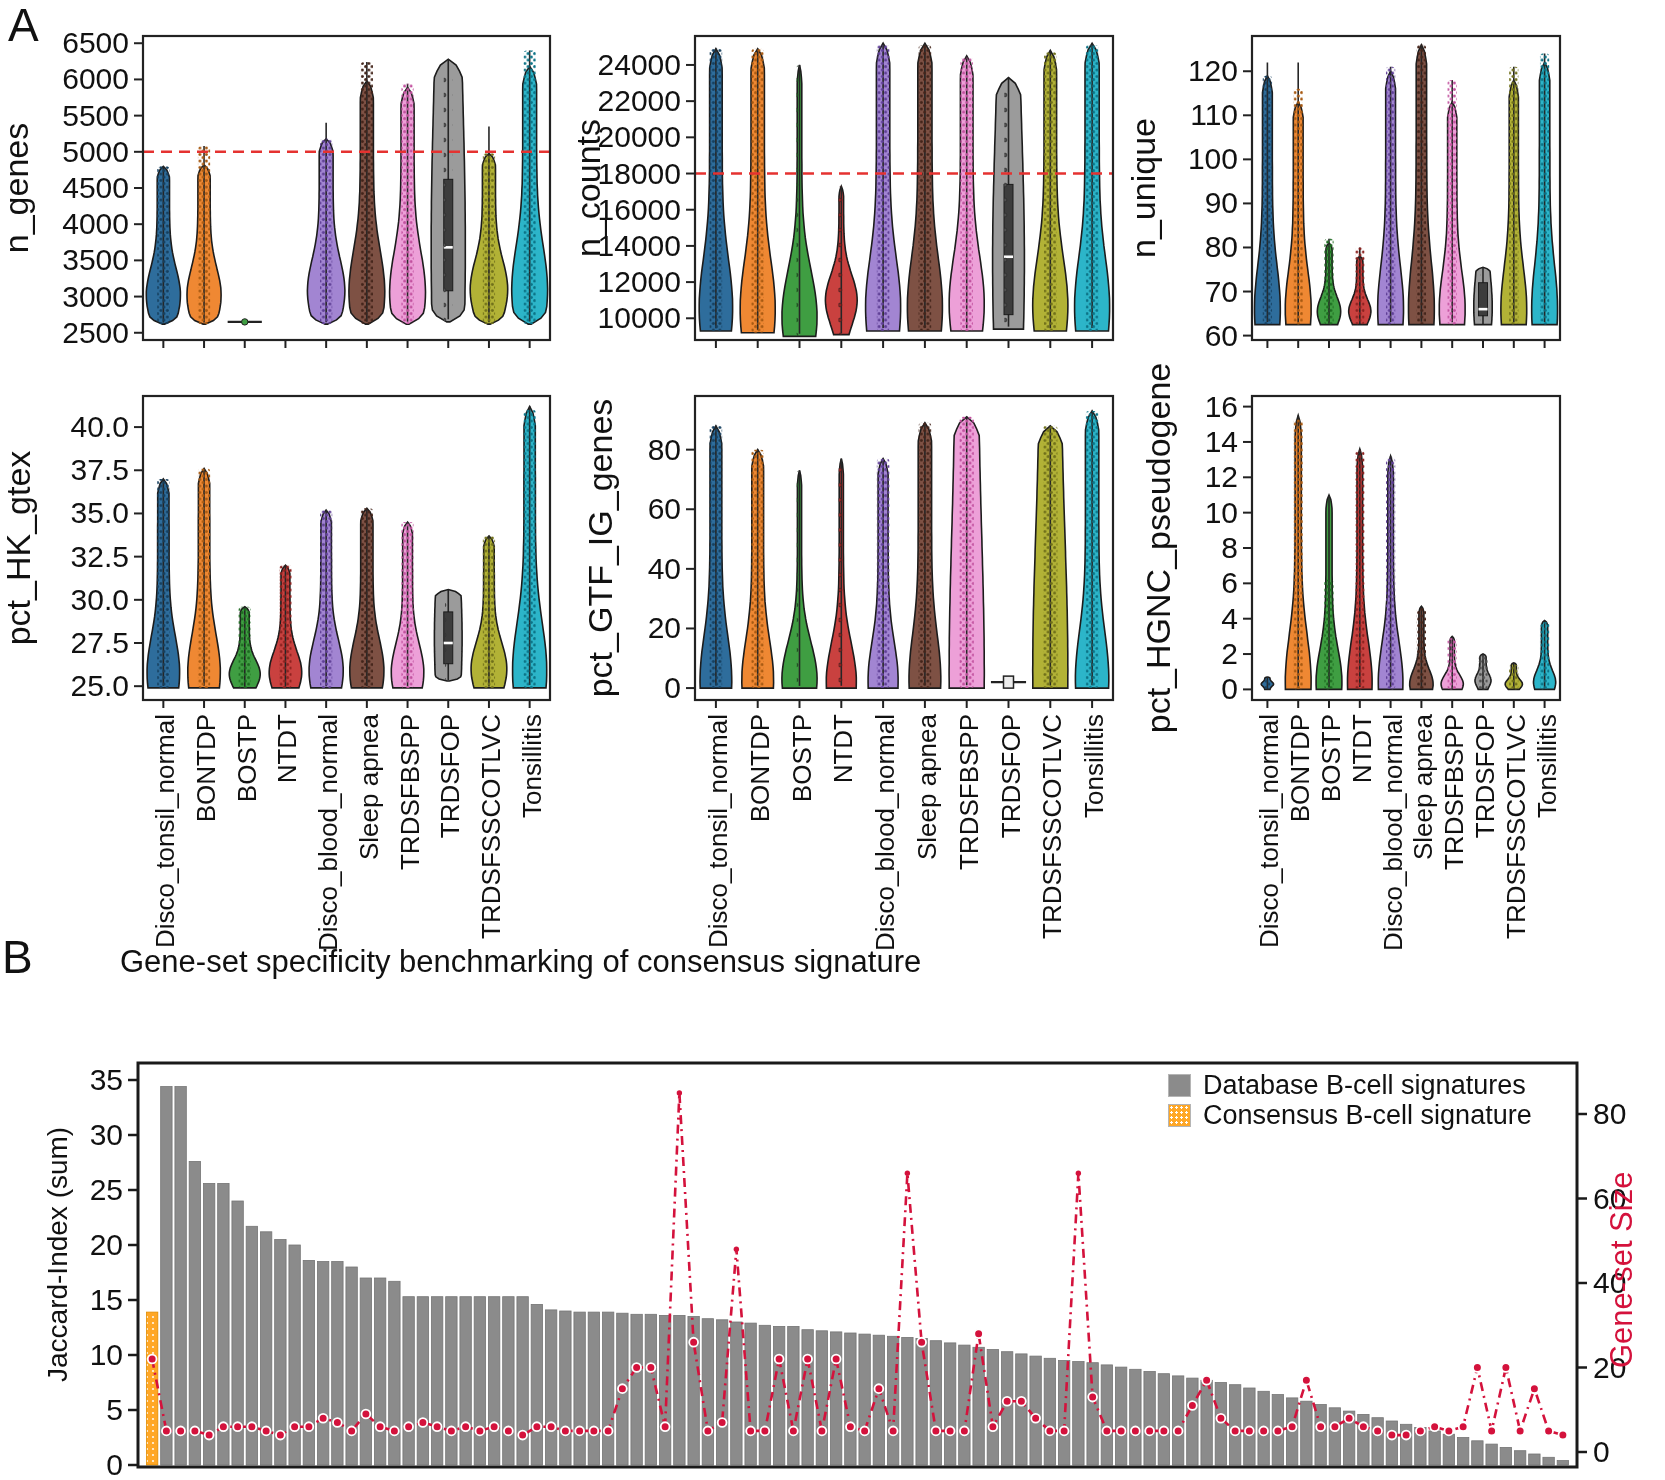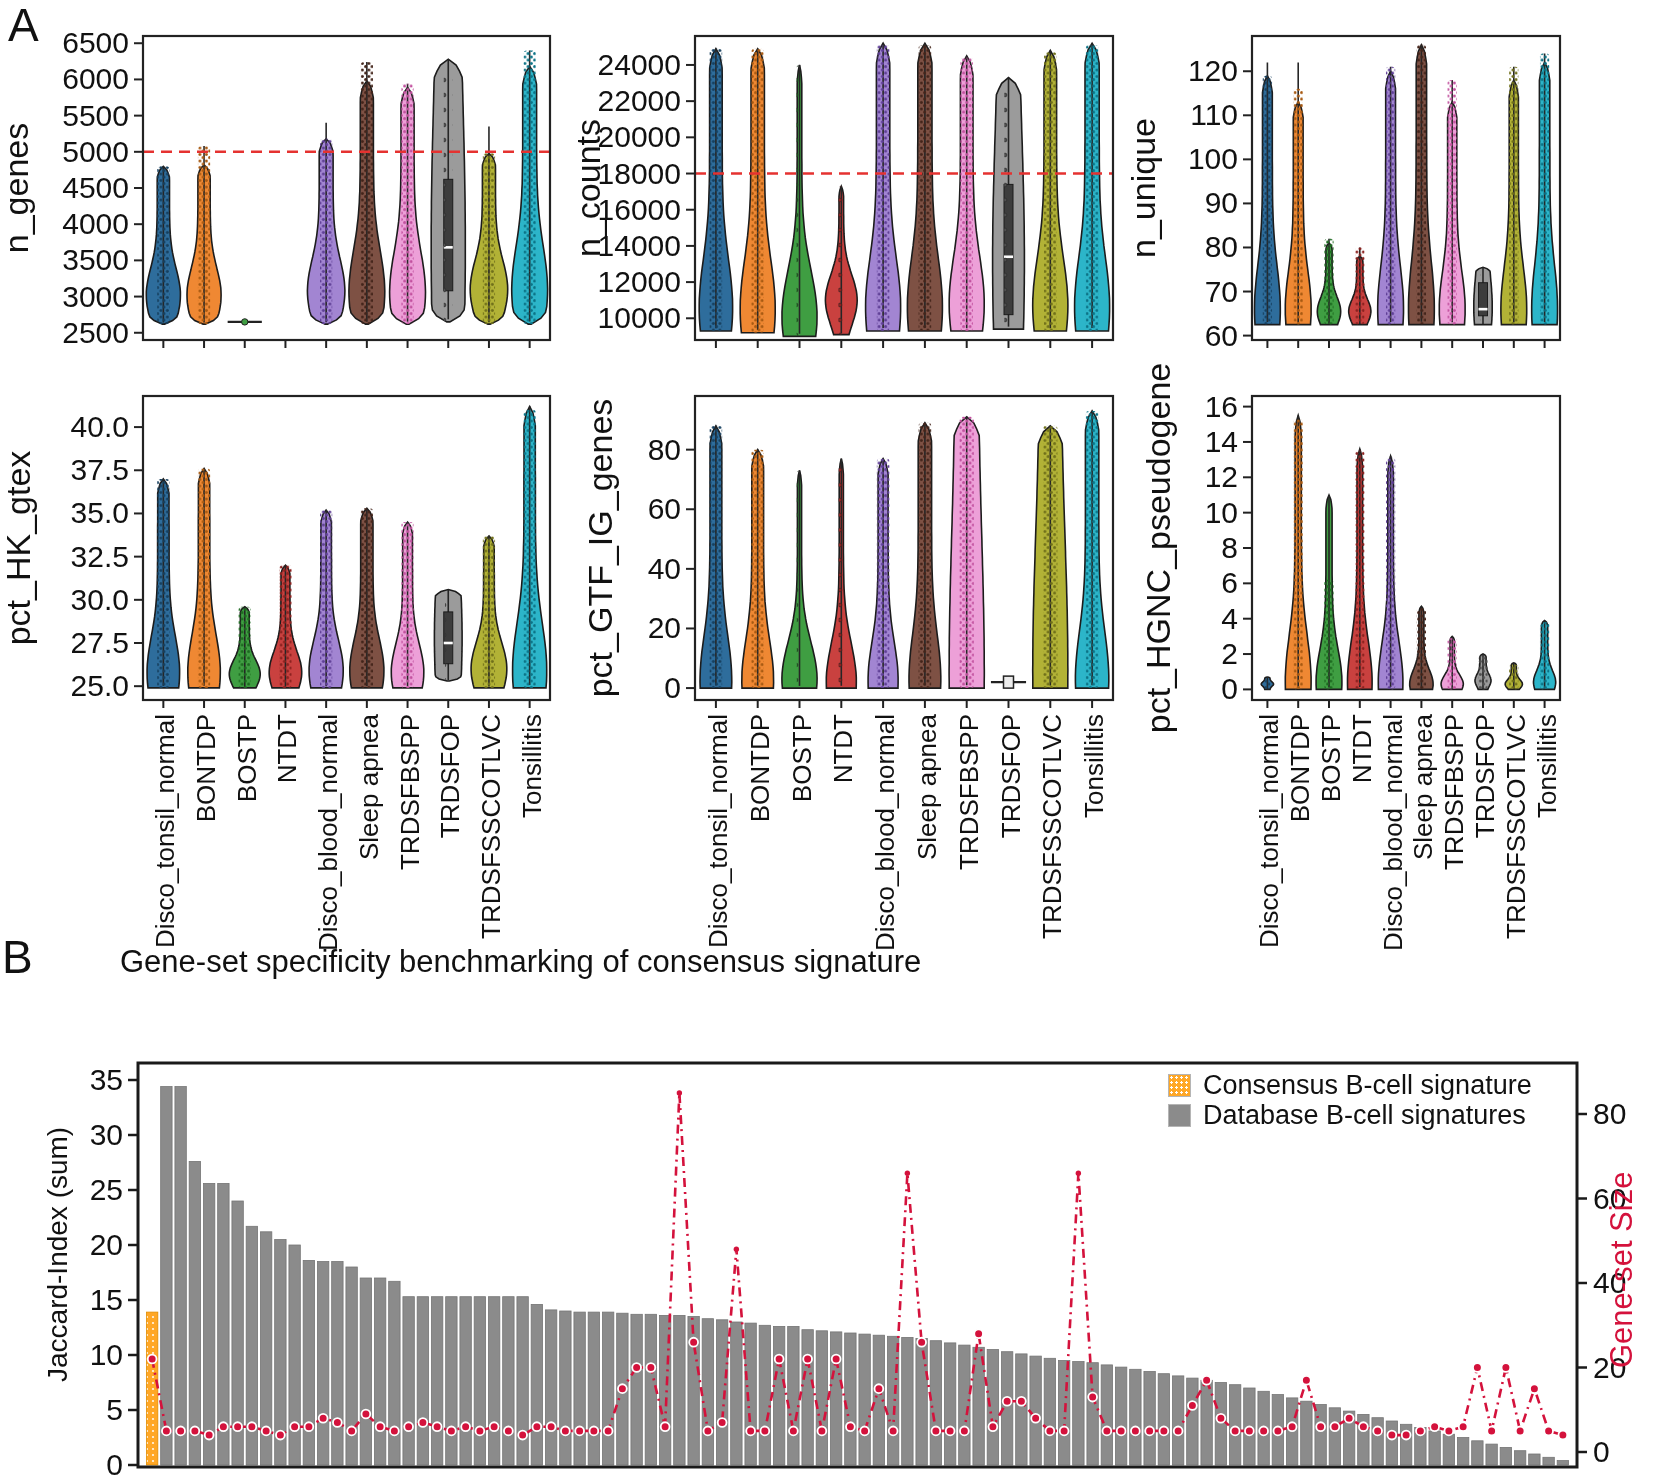--- a/index.html
+++ b/index.html
@@ -725,21 +725,21 @@
   <div class="panel-letter" style="left:8px;top:2px;">A</div>
   <div class="panel-letter" style="left:2px;top:934px;">B</div>
 
   <div class="b-title">Gene-set specificity benchmarking of consensus signature</div>
 
   <div class="rot-label ylab-left">Jaccard-Index (sum)</div>
   <div class="rot-label ylab-right">Gene-set Size</div>
 
   <div class="legend">
     <div class="legend-row">
+      <span class="sw sw-database" style="background-color: rgb(139, 139, 139);"></span>
+      <span class="legend-label">Database B-cell signatures</span>
+    </div>
+    <div class="legend-row">
       <span class="sw sw-consensus" style="background-color: rgb(255, 167, 38);"></span>
       <span class="legend-label">Consensus B-cell signature</span>
-    </div>
-    <div class="legend-row">
-      <span class="sw sw-database" style="background-color: rgb(139, 139, 139);"></span>
-      <span class="legend-label">Database B-cell signatures</span>
     </div>
   </div>
 </div>
 
 </body></html>

